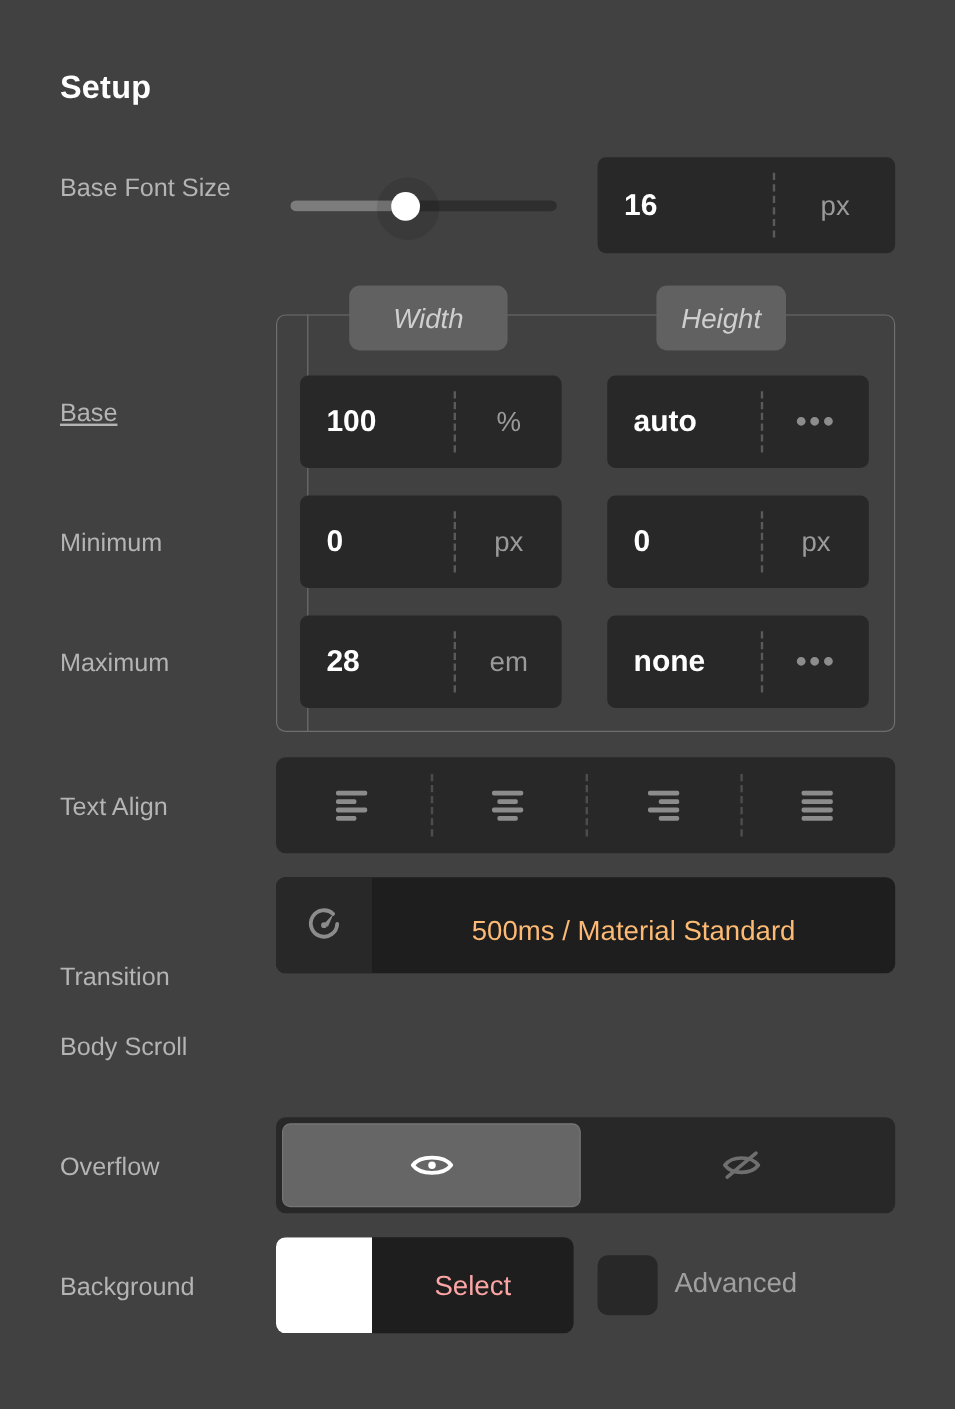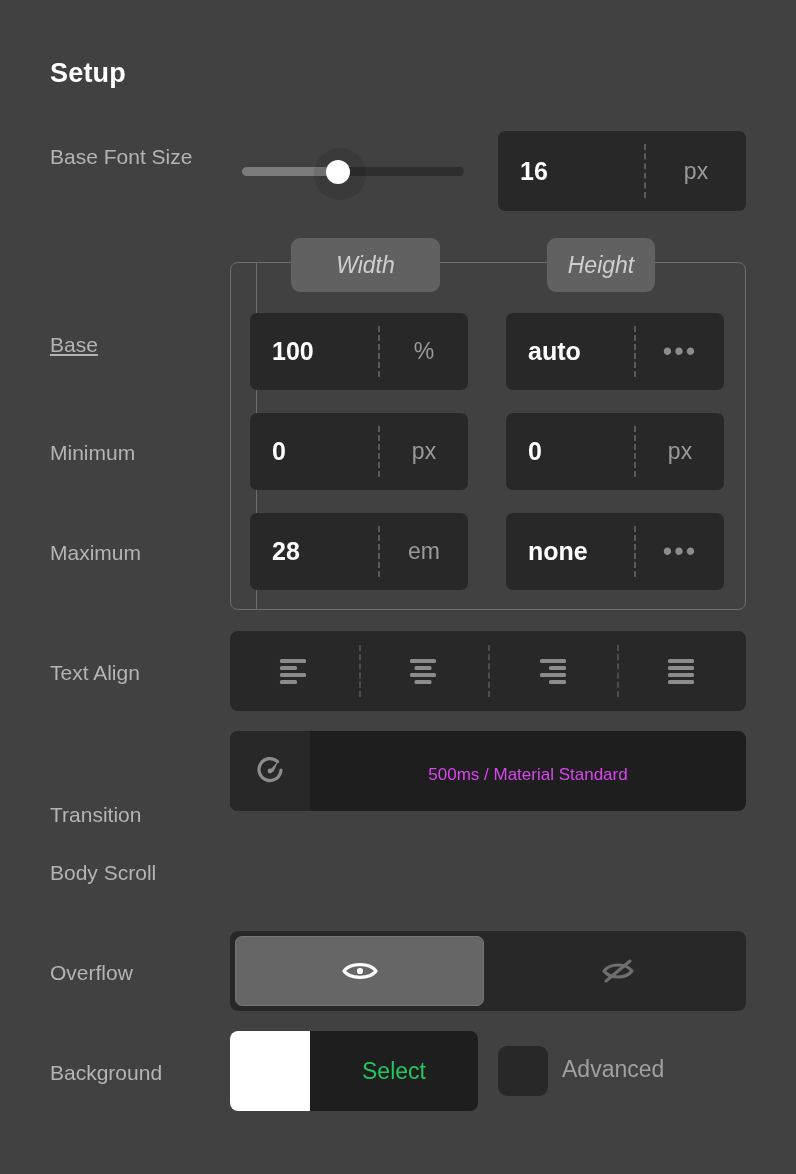--- a/index.html
+++ b/index.html
@@ -155,21 +155,21 @@
     height: 54px;
     border-radius: 9px;
     background: #616161;
     display: flex;
     align-items: center;
     justify-content: center;
     font-size: 23px;
     font-style: italic;
     color: #cfcfcf;
   }
-  #legend-width  { left: 291px; top: 238px; width: 149px; }
+  #legend-width  { left: 291px; top: 238px; width: 132px; }
   #legend-height { left: 547px; top: 238px; width: 108px; }
 
   #field-base-w { left: 250px; top: 313px; width: 218px; height: 77px; }
   #field-base-h { left: 506px; top: 313px; width: 218px; height: 77px; }
   #field-min-w  { left: 250px; top: 413px; width: 218px; height: 77px; }
   #field-min-h  { left: 506px; top: 413px; width: 218px; height: 77px; }
   #field-max-w  { left: 250px; top: 513px; width: 218px; height: 77px; }
   #field-max-h  { left: 506px; top: 513px; width: 218px; height: 77px; }
 
   
@@ -213,22 +213,22 @@
     background: #282828;
     display: flex;
     align-items: center;
     justify-content: center;
   }
   .trans-text {
     flex: 1 1 auto;
     display: flex;
     align-items: center;
     justify-content: center;
-    font-size: 17px;
-    color: #d946ef;
+    font-size: 23px;
+    color: #fdba74;
     white-space: nowrap;
     margin-top: 8px;
   }
 
   
   #bar-bodyscroll { top: 831px; }
   #bar-overflow   { top: 931px; }
   .toggle-seg {
     flex: 1 1 0;
     margin: 5px;
@@ -264,21 +264,21 @@
     flex: 0 0 auto;
     width: 80px;
     background: #ffffff;
   }
   .bg-select-label {
     flex: 1 1 auto;
     display: flex;
     align-items: center;
     justify-content: center;
     font-size: 23px;
-    color: #22c55e;
+    color: #fca5a5;
   }
   .adv-checkbox {
     position: absolute;
     left: 498px;
     top: 1046px;
     width: 50px;
     height: 50px;
     border-radius: 9px;
     background: #282828;
   }

